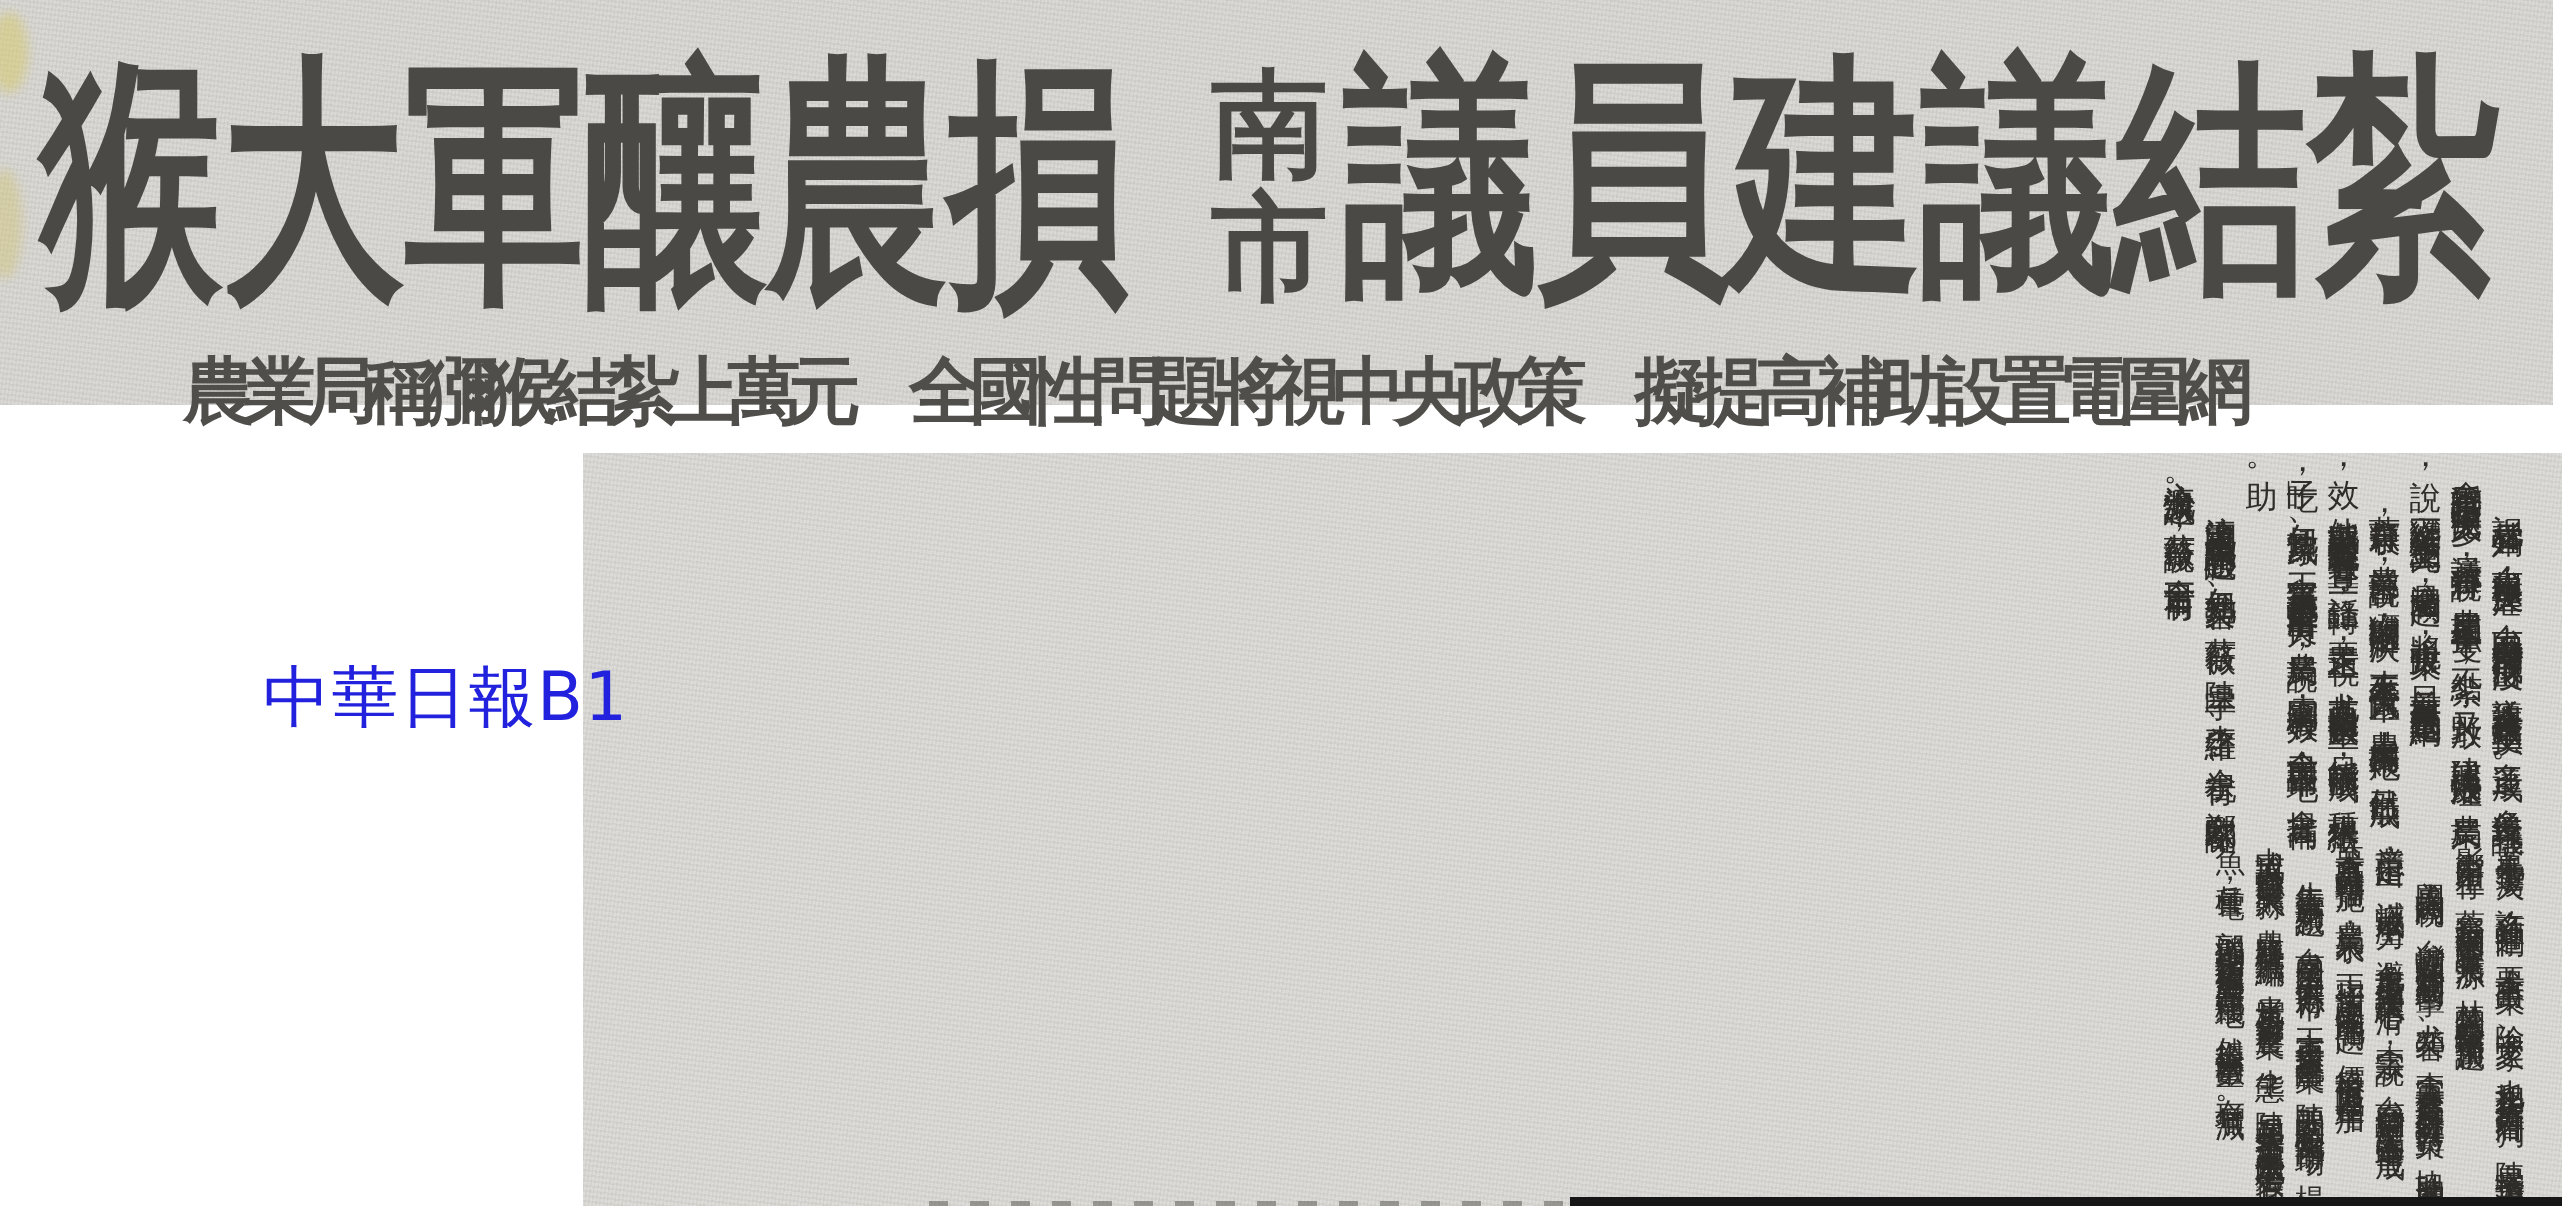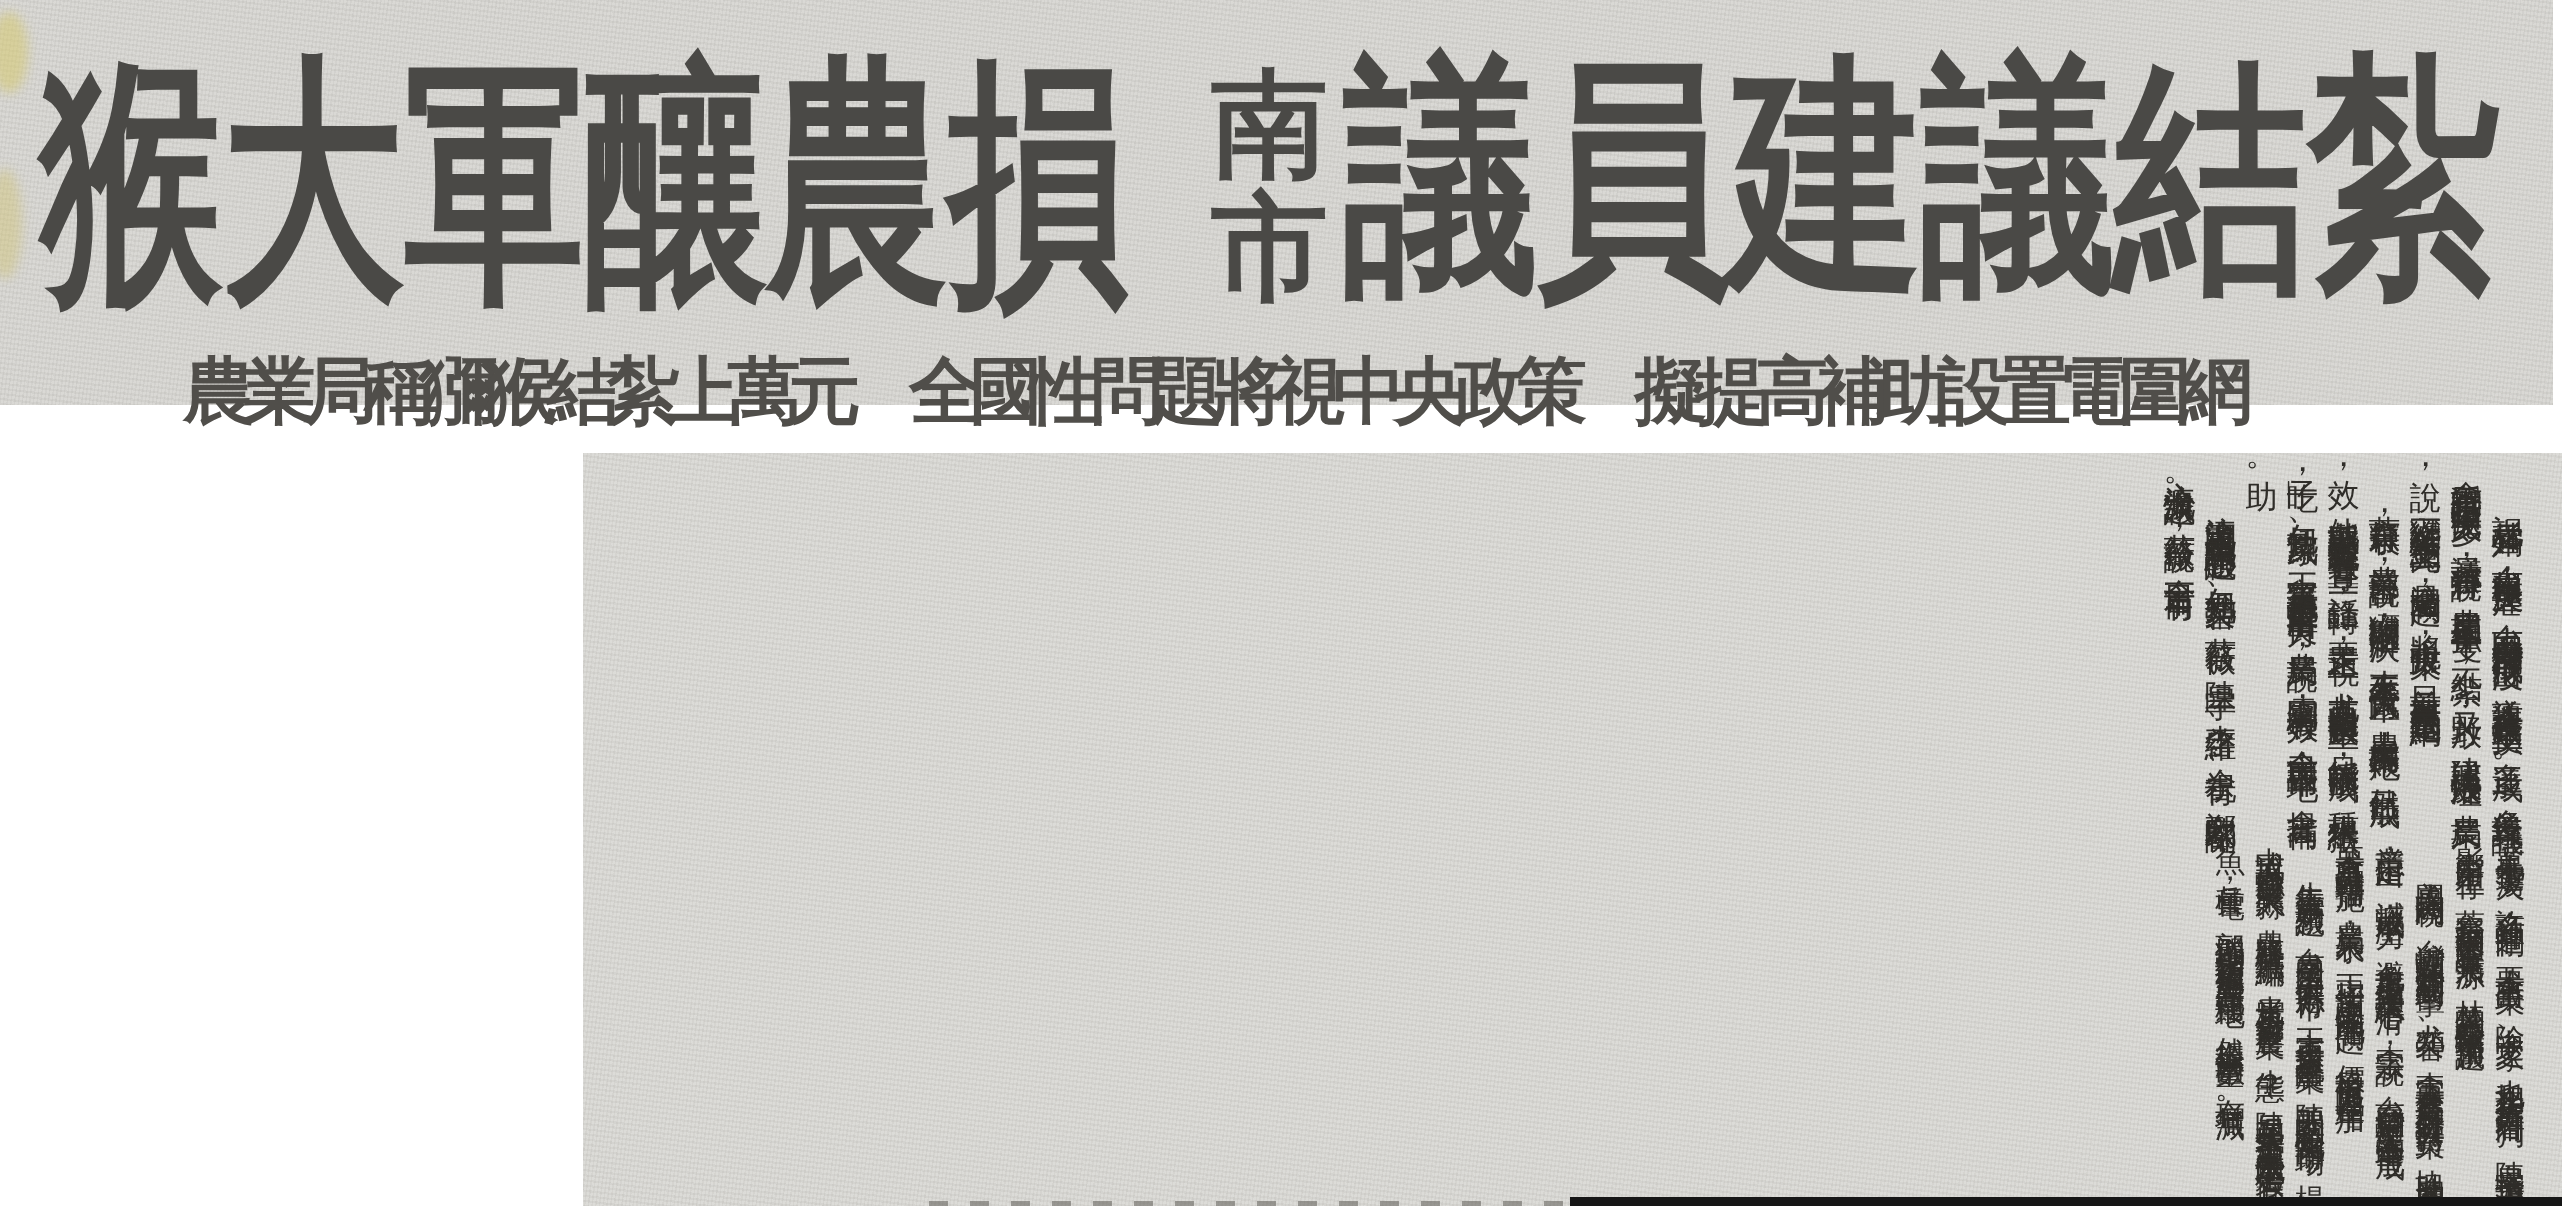--- a/index.html
+++ b/index.html
@@ -155,18 +155,19 @@
     <p>　蔡育輝表示，農業部曾說，獼猴問題不解決，未來五年後竄入市區，農夫大多採用鞭炮，然已無成效，他戲謔要求警方進行犯罪教育宣導，話鋒一轉，要求正正視，尤其東山龍眼農損嚴重，只能採收兩成，「種水果給猴子吃」，包括沈家鳳、王宣貿等議員也希望政府拿出良方。農業局說，電圍網最有效，全市已設置十四地，會提高補助。</p>
     <p>　流浪犬問題也是議員關心議題，包括尤榮智、蔡筱薇、陳皇宇、李啓維、余祝青、鄭家欣都關心流浪犬議題。蔡筱薇說，全市目前有一</p>
   </div>
 
   <div class="vband band-lower">
     <p>萬九千隻遊蕩犬，許多預算遭刪，要求拿出政策，除中途之家、也和企業合作推「看門狗」，陳皇宇指遊蕩犬影響穿山甲生存，蔡宗豪指動保園區設置竟無水源，林美燕關心綠鬣蜥抓補議題。</p>
     <p>　美國提高關稅，台灣蝴蝶蘭和台灣鯛受到衝擊，尤榮智、李宗霖要求農業局及早研擬具體對策，協助農漁產業穩定出口，減輕成本壓力，避免市場萎縮與產業信心下滑。李宗霖說，台南台灣鯛輸美產品高達全台七成，要求拿出具體輔導措施。農業局表示，正密切注意「中國洗產地」問題，價格目前下降乃產量增加。</p>
     <p>　牛隻牽涉鮮奶議題，台南是全國第二大供應縣市，王家貞要求重視酪農業，陳碧玉則關心善化肉品市場。楊中成說原台南縣是農業大縣，農水路經費應擴編。光電板是否會影響農業、生態？陳昆和要求清查漁電共生地區是否假養魚、眞種電，郭鴻儀則指當初指種電影響黑面琵鷺棲地，然根據來南數量，有增無減。</p>
   </div>
 
+  <div class="page-label">中華日報B1</div>
 
   <div class="bottom-fragments"></div>
   <div class="bottom-bar"></div>
 
 </div>
 
 
 </body></html>

